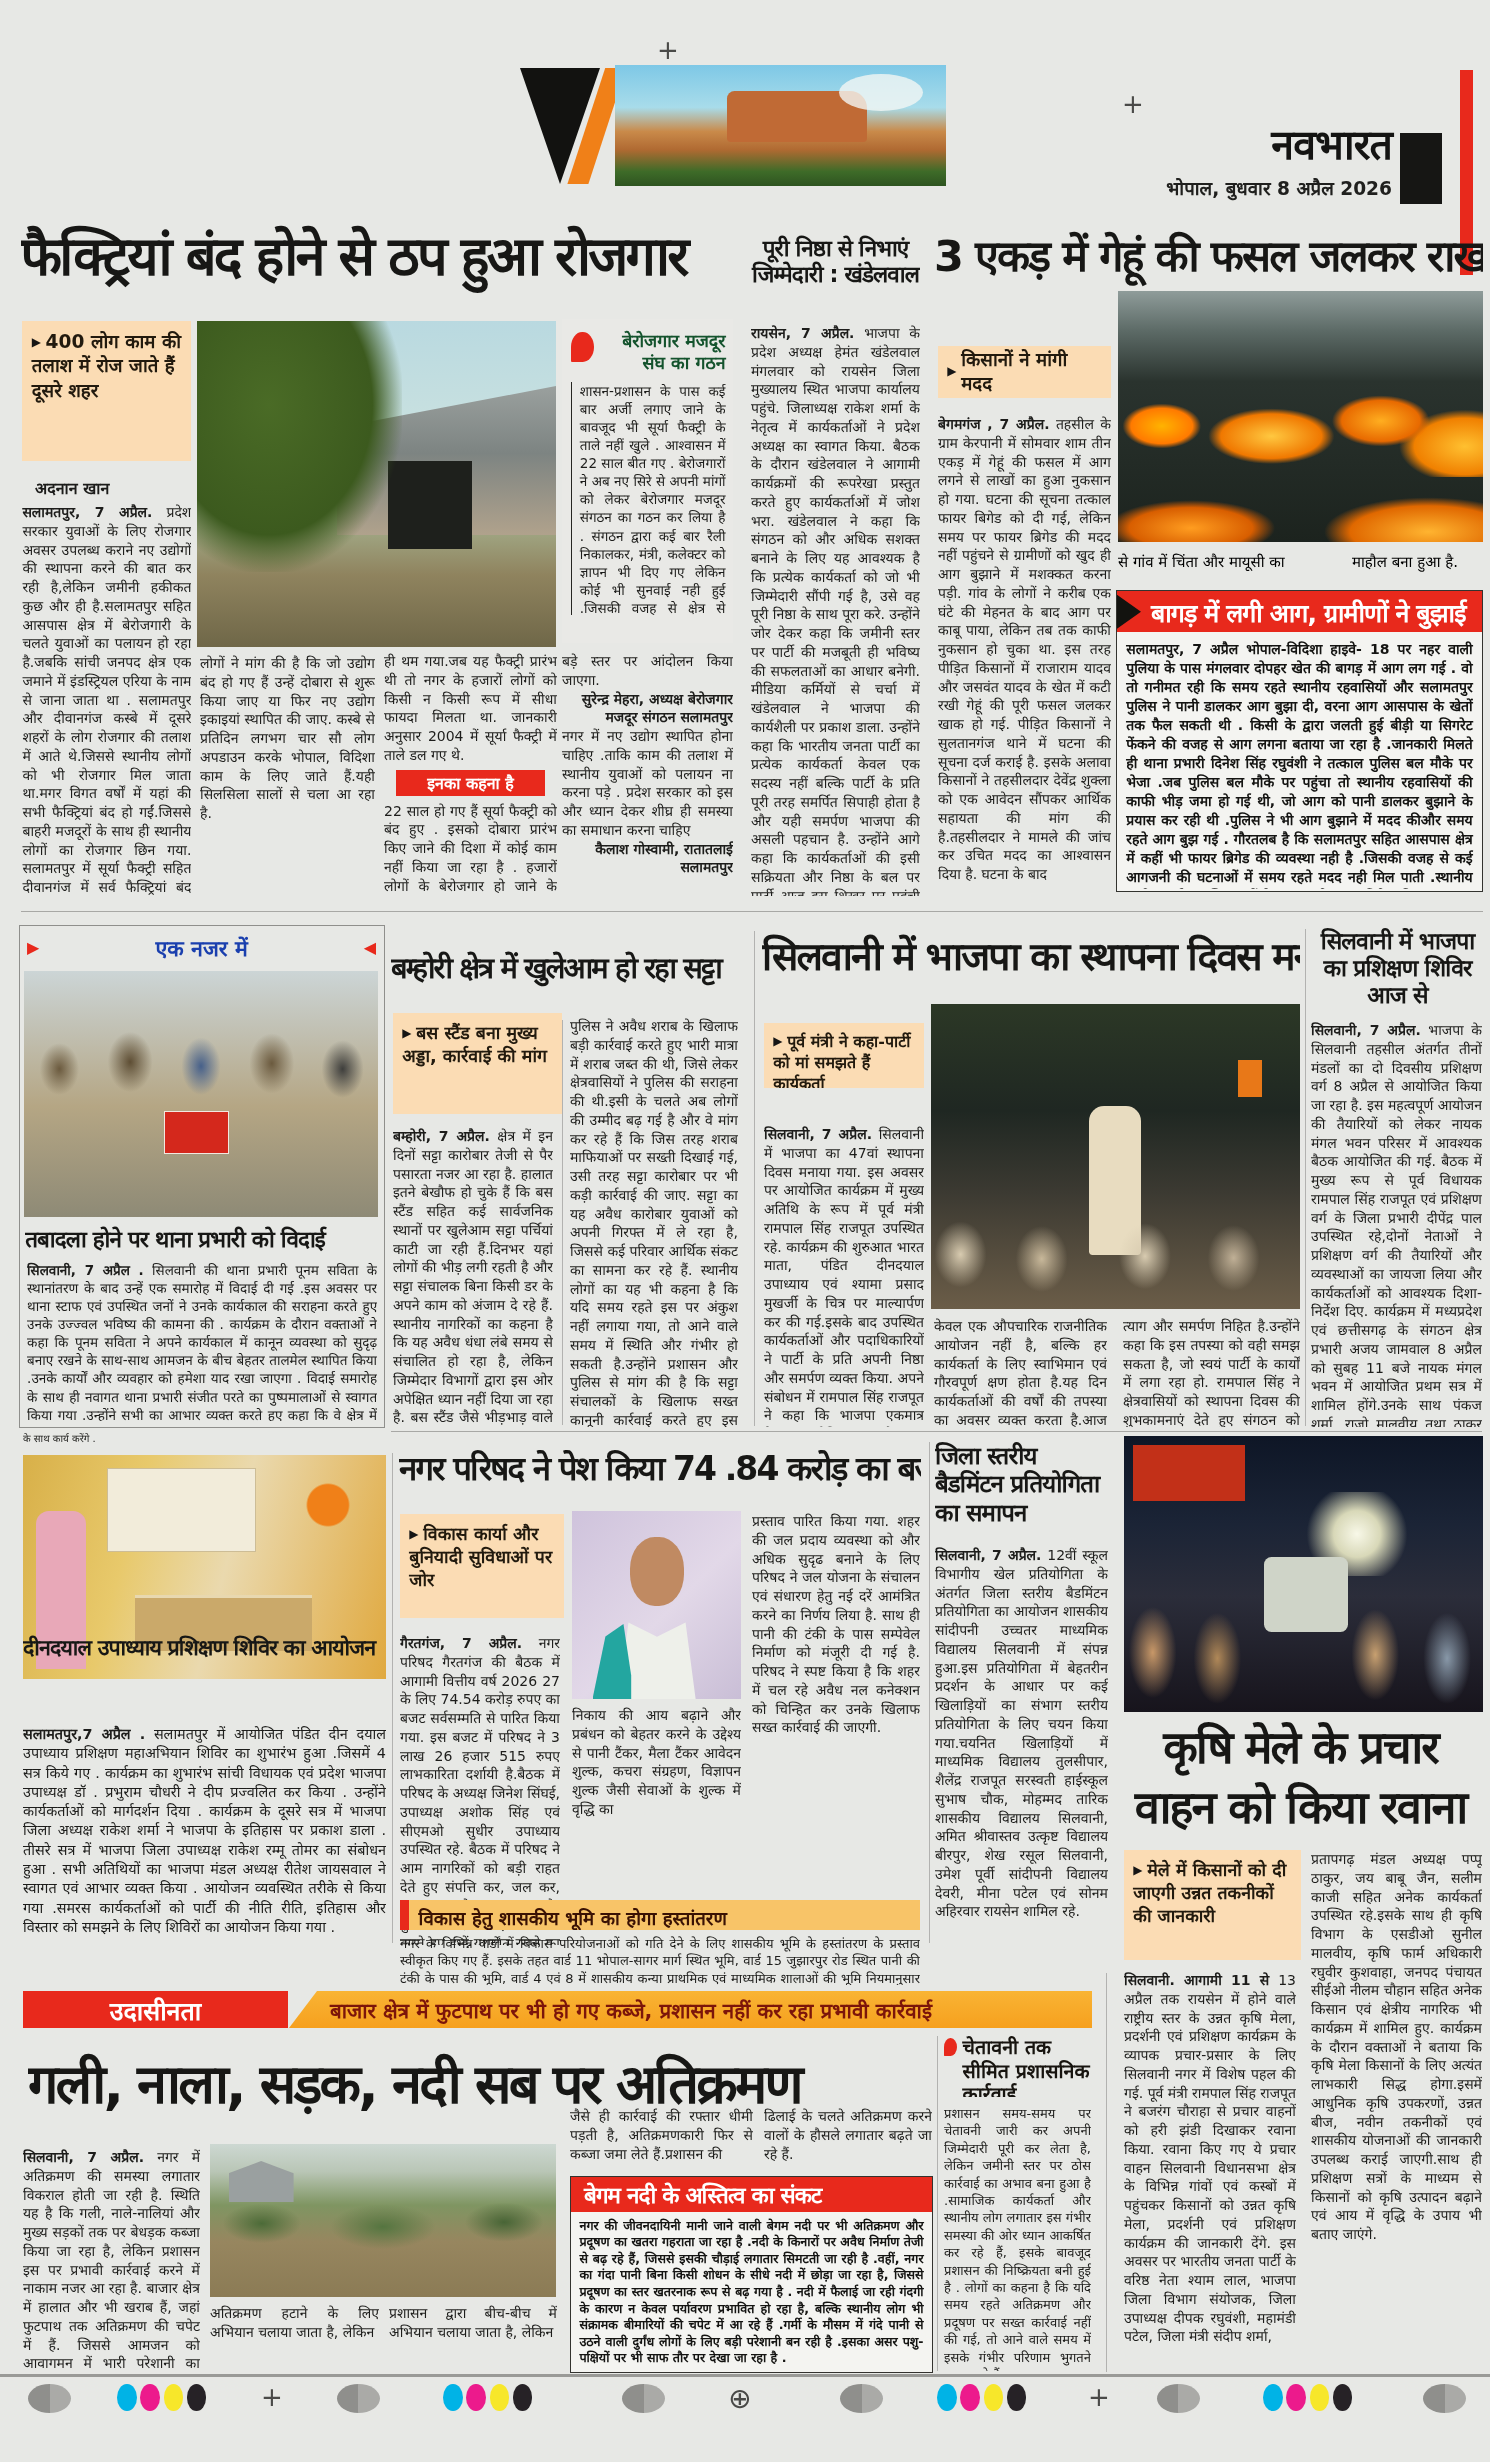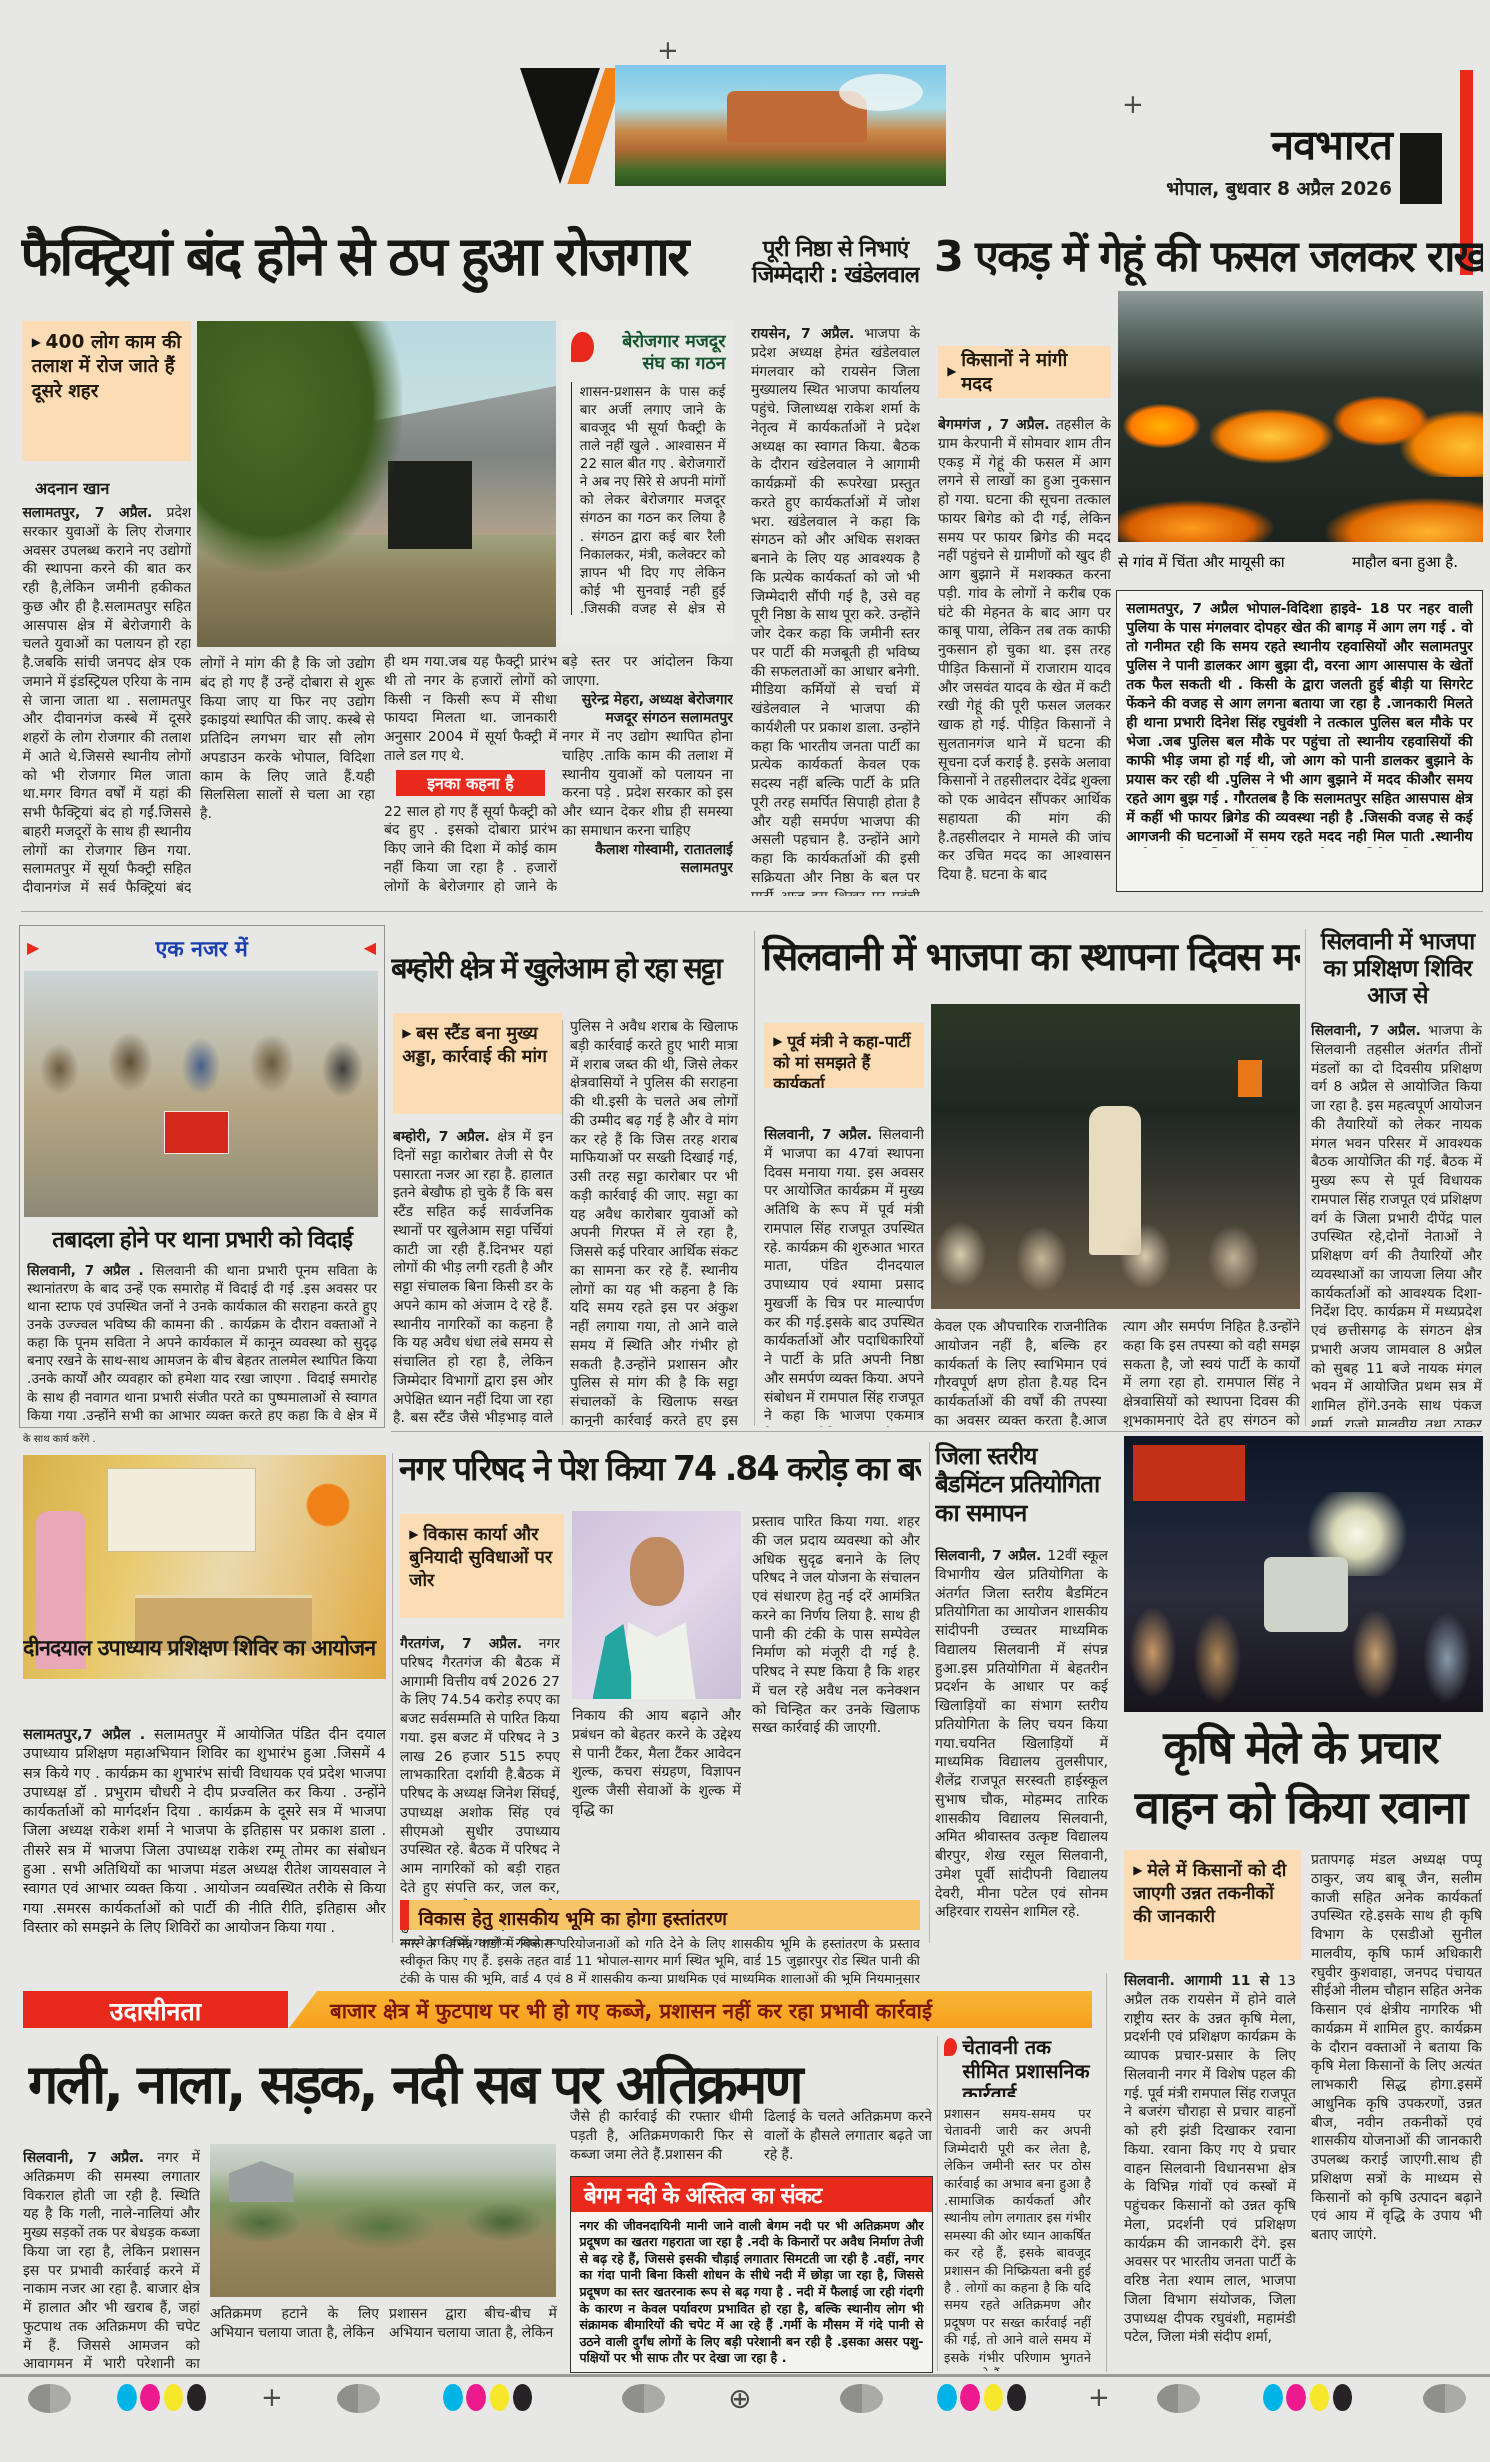--- a/index.html
+++ b/index.html
@@ -99,38 +99,42 @@
     </div>
     <div class="photo" style="left:1118px;top:291px;width:365px;height:251px;background:linear-gradient(180deg,#8f9c9a 0%,#5c6a66 16%,#2a332e 36%,#1c231e 100%)">
       <div class="abs" style="left:0;top:84px;width:365px;height:102px;background:radial-gradient(ellipse 56px 32px at 12% 50%,#ffb300 0%,#ff7a00 55%,transparent 70%),radial-gradient(ellipse 84px 37px at 42% 60%,#ffc840 0%,#f07800 60%,transparent 75%),radial-gradient(ellipse 65px 34px at 72% 45%,#ffae20 0%,#e86a00 60%,transparent 75%),radial-gradient(ellipse 84px 47px at 95% 70%,#ffc030 0%,#f08000 60%,transparent 78%)"></div>
       <div class="abs" style="left:0;top:177px;width:365px;height:75px;background:radial-gradient(ellipse 112px 37px at 20% 80%,#ff9d20 0%,#d85e00 55%,transparent 75%),radial-gradient(ellipse 130px 43px at 85% 85%,#ffb430 0%,#e06800 60%,transparent 80%)"></div>
     </div>
     <div class="abs cap" style="left:1118px;top:551px;width:224px;height:24px">से गांव में चिंता और मायूसी का</div>
     <div class="abs cap" style="left:1352px;top:551px;width:135px;height:24px">माहौल बना हुआ है.</div>
   </div>
 
   <div class="box" style="left:1116px;top:590px;width:367px;height:302px">
+    <div class="boxttl" style="height:41px;font-size:25px;padding-left:34px">
+      <div class="abs" style="left:0;top:3.7px;width:24px;height:34px;background:#13130f;clip-path:polygon(0 0,100% 50%,0 100%)"></div>
+      <span style="letter-spacing:-0.9px">बागड़ में लगी आग, ग्रामीणों ने बुझाई</span>
+    </div>
     <div class="boxbody" style="padding:7.5px 9.3px;font-size:14px;line-height:1.36;height:257px">
       <span class="dl">सलामतपुर, 7 अप्रैल</span> <span>भोपाल-विदिशा हाइवे- 18 पर नहर वाली पुलिया के पास मंगलवार दोपहर खेत की बागड़ में आग लग गई . वो तो गनीमत रही कि समय रहते स्थानीय रहवासियों और सलामतपुर पुलिस ने पानी डालकर आग बुझा दी, वरना आग आसपास के खेतों तक फैल सकती थी . किसी के द्वारा जलती हुई बीड़ी या सिगरेट फेंकने की वजह से आग लगना बताया जा रहा है .जानकारी मिलते ही थाना प्रभारी दिनेश सिंह रघुवंशी ने तत्काल पुलिस बल मौके पर भेजा .जब पुलिस बल मौके पर पहुंचा तो स्थानीय रहवासियों की काफी भीड़ जमा हो गई थी, जो आग को पानी डालकर बुझाने के प्रयास कर रही थी .पुलिस ने भी आग बुझाने में मदद कीऔर समय रहते आग बुझ गई . गौरतलब है कि सलामतपुर सहित आसपास क्षेत्र में कहीं भी फायर ब्रिगेड की व्यवस्था नही है .जिसकी वजह से कई आगजनी की घटनाओं में समय रहते मदद नही मिल पाती .स्थानीय ग्रामीण कई बार शिकायतों के माध्यम से फायर ब्रिगेड की मांग शासन प्रशासन से कर चुके हैं .लेकिन अभी तक समस्या का समाधान नही हुआ .</span>
     </div>
   </div>
 
   <div class="hr" style="left:20.5px;top:911px;width:1462px"></div>
 
   <div class="abs" style="left:18.6px;top:925px;width:366px;height:503px;border:1.4px solid #8f8f8c">
     <div class="abs" style="left:0;top:5.6px;width:100%;height:32px;display:flex;align-items:center;justify-content:space-between;padding:0 7.5px">
       <span class="rarr">▶</span>
       <span class="blue-ttl" style="font-size:21.4px">एक नजर में</span>
       <span class="rarr">◀</span>
     </div>
     <div class="photo" style="left:4.7px;top:45px;width:354px;height:246px;background:linear-gradient(180deg,#ccd5d6 0%,#c2c2b6 22%,#b5a684 55%,#8e8a76 100%)">
       <div class="abs" style="left:0;top:56px;width:354px;height:140px;background:radial-gradient(ellipse 28px 37px at 10% 30%,#6b5a3e 0%,transparent 70%),radial-gradient(ellipse 32px 43px at 30% 25%,#5e4e34 0%,transparent 70%),radial-gradient(ellipse 28px 41px at 50% 28%,#46608a 0%,transparent 70%),radial-gradient(ellipse 32px 43px at 70% 26%,#6b5a3e 0%,transparent 70%),radial-gradient(ellipse 30px 41px at 90% 30%,#3e3e3c 0%,transparent 70%)"></div>
       <div class="abs" style="left:140px;top:140px;width:65px;height:43px;background:#d4281c;border:1.9px solid #f2e8e0"></div>
     </div>
-    <div class="abs hl2" style="left:5.6px;top:300px;width:354px;height:32px;font-size:22.4px;text-align:center;white-space:nowrap">तबादला होने पर थाना प्रभारी को विदाई</div>
+    <div class="abs hl2" style="left:5.6px;top:300px;width:354px;height:32px;font-size:22.4px;white-space:nowrap">तबादला होने पर थाना प्रभारी को विदाई</div>
     <div class="abs bt" style="left:7.5px;top:335px;width:350px;height:160px;font-size:13.5px">
       <span class="dl">सिलवानी, 7 अप्रैल .</span> <span>सिलवानी की थाना प्रभारी पूनम सविता के स्थानांतरण के बाद उन्हें एक समारोह में विदाई दी गई .इस अवसर पर थाना स्टाफ एवं उपस्थित जनों ने उनके कार्यकाल की सराहना करते हुए उनके उज्ज्वल भविष्य की कामना की . कार्यक्रम के दौरान वक्ताओं ने कहा कि पूनम सविता ने अपने कार्यकाल में कानून व्यवस्था को सुदृढ़ बनाए रखने के साथ-साथ आमजन के बीच बेहतर तालमेल स्थापित किया .उनके कार्यों और व्यवहार को हमेशा याद रखा जाएगा . विदाई समारोह के साथ ही नवागत थाना प्रभारी संजीत परते का पुष्पमालाओं से स्वागत किया गया .उन्होंने सभी का आभार व्यक्त करते हुए कहा कि वे क्षेत्र में कानून व्यवस्था बनाए रखने के लिए पूरी निष्ठा एवं जिम्मेदारी</span>
     </div>
   </div>
   <div class="abs bt" style="left:23px;top:1432px;width:354px;height:22.4px;font-size:10px">के साथ कार्य करेंगे .</div>
 
   <div>
     <div class="abs hl" style="left:391px;top:942px;width:363px;height:56px;font-size:29px;line-height:52px">बम्होरी क्षेत्र में खुलेआम हो रहा सट्टा</div>
     <div class="abs kick" style="left:393px;top:1013px;width:169px;height:101px;font-size:17.7px">
       <span class="ar">▶</span><span>बस स्टैंड बना मुख्य अड्डा, कार्रवाई की मांग</span>

